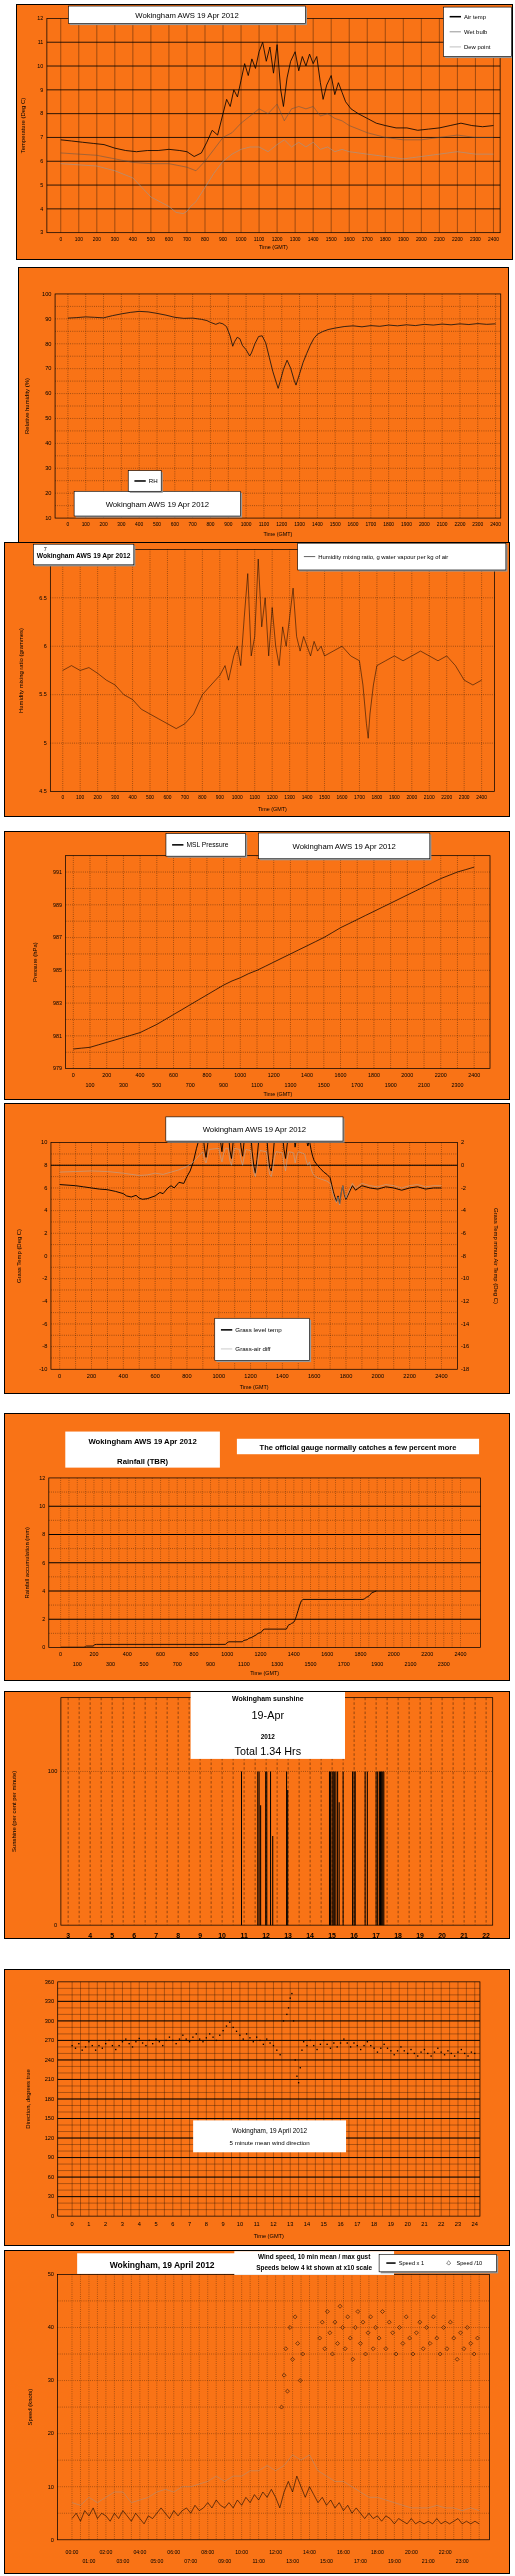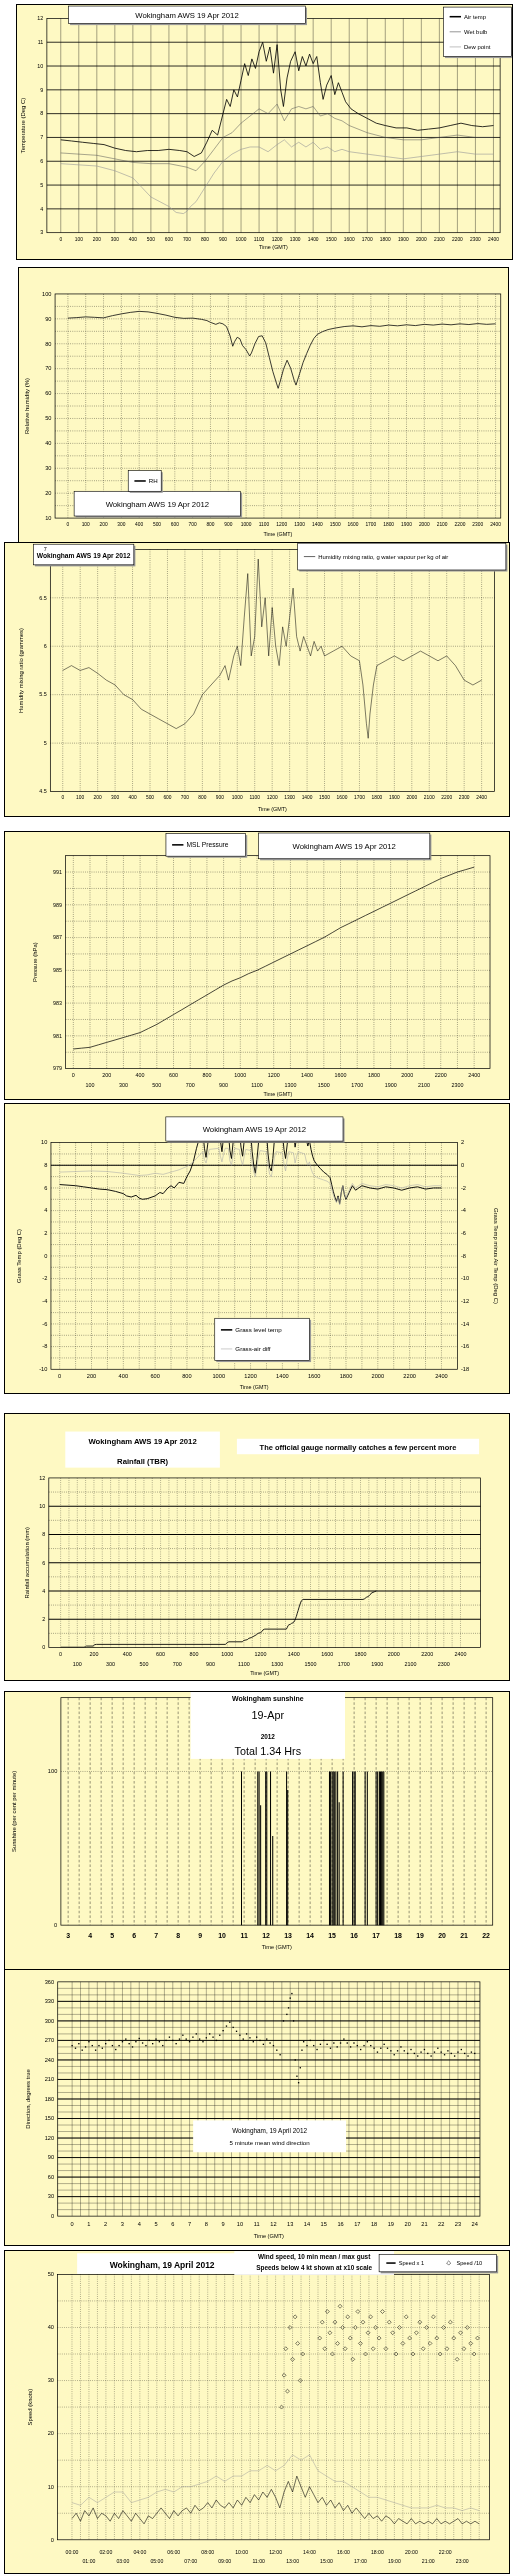--- a/index.html
+++ b/index.html
@@ -1,25 +1,25 @@
 <!DOCTYPE html>
 <html style="font-size:8.2px"><head>
 <meta charset="utf-8">
 <style>
   html,body{margin:0;padding:0;background:#fff;}
   body{width:515px;height:2576px;position:relative;font-family:"Liberation Sans",sans-serif;}
-  figure.chart{position:absolute;margin:0;background:#fef9c3;border:0.5px solid #000;box-sizing:border-box;overflow:hidden;}
+  figure.chart{position:absolute;margin:0;background:#f97316;border:0.5px solid #000;box-sizing:border-box;overflow:hidden;}
   svg text{font-family:"Liberation Sans",sans-serif;fill:#000;}
   #c1{left:15.5px;top:4.1px;width:497px;height:256px}
   #c2{left:18px;top:267px;width:491px;height:276px}
   #c3{left:4.1px;top:542px;width:506px;height:275px}
   #c4{left:4.1px;top:831px;width:506px;height:269px}
   #c5{left:4.1px;top:1103px;width:506px;height:291px}
   #c6{left:4.1px;top:1413px;width:506px;height:268px}
-  #c7{left:4.1px;top:1691px;width:506px;height:292px}
+  #c7{left:4.1px;top:1691px;width:506px;height:248px}
   #c8{left:4.1px;top:1969px;width:506px;height:277px}
   #c9{left:4.1px;top:2250px;width:506px;height:324px}
 </style>
 </head>
 <body>
 
 <main>
   <figure class="chart" id="c1"><svg class="chart-svg" width="496" height="255" viewBox="0 0 963 495">
         <clipPath id="cp0">
           <rect x="58" y="26" width="880" height="416"></rect>

